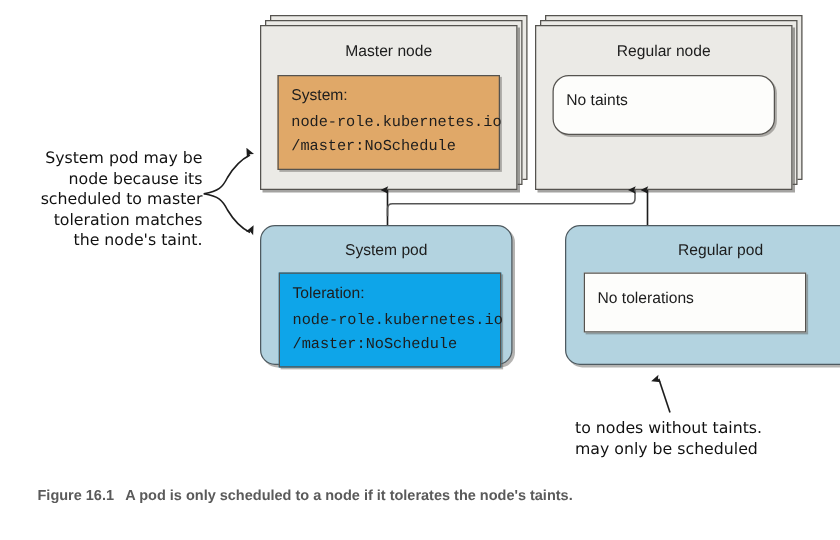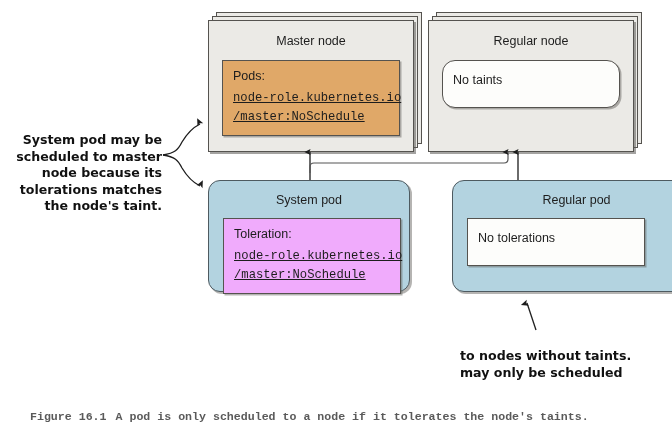--- a/index.html
+++ b/index.html
@@ -58,66 +58,63 @@
   }
 
   
   .panel {
     position: absolute;
     box-sizing: border-box;
     border: 1px solid #55534f;
     box-shadow: 1.5px 1.5px 0 0 rgba(90,88,84,0.45);
   }
   .panel.taint      { background: #e0a868; }
-  .panel.toleration { background: #f0abfc; }
+  .panel.toleration { background: #0ea5e9; }
   .panel.plain      { background: #fdfdfb; }
 
   .panel-heading {
     position: absolute;
     font-size: 12.5px;
     color: #1d1d1d;
     white-space: nowrap;
   }
   .panel-mono {
     position: absolute;
     font-family: "Liberation Mono", monospace;
     font-size: 12.2px;
     color: #1d1d1d;
     line-height: 17px;
     white-space: pre;
-    text-decoration: underline;
   }
   .panel-plain-text {
     position: absolute;
     font-size: 12.5px;
     color: #1d1d1d;
     white-space: nowrap;
   }
 
   
   .annot {
     position: absolute;
     font-family: "DejaVu Sans", sans-serif;
-    font-weight: bold;
+    font-weight: normal;
     font-size: 12.6px;
     line-height: 16.5px;
     color: #111111;
-    margin-top: 14px;
   }
   .annot.right-align { text-align: right; }
 
   
   .caption {
     position: absolute;
-    font-family: Liberation Mono, monospace;
+    font-family: Liberation Sans, sans-serif;
     font-weight: bold;
     font-size: 11.6px;
     color: #5a5a5a;
     white-space: nowrap;
-    margin-top: 20px;
   }
   .caption .cap-label { margin-right: 9px; }
 
   svg.overlay {
     position: absolute;
     left: 0; top: 0;
     width: 672px; height: 432px;
     pointer-events: none;
   }
 </style>
@@ -127,21 +124,21 @@
 <div id="canvas">
 
   <div class="node-stack" style="left:208px; top:12px; width:214px; height:168px;">
     <div class="layer l1" style="width:206px; height:132px;"></div>
     <div class="layer l2" style="width:206px; height:132px;"></div>
     <div class="layer face" style="width:206px; height:132px;"></div>
 
     <div class="node-title" style="top:22px; width:206px;">Master node</div>
 
     <div class="panel taint" style="left:14px; top:48px; width:178px; height:76px;">
-      <div class="panel-heading" style="left:10px; top:8px;">Pods:</div>
+      <div class="panel-heading" style="left:10px; top:8px;">System:</div>
       <div class="panel-mono" style="left:10px; top:29px;">node-role.kubernetes.io</div>
       <div class="panel-mono" style="left:10px; top:48px;">/master:NoSchedule</div>
     </div>
   </div>
 
   <div class="node-stack" style="left:428px; top:12px; width:214px; height:140px;">
     <div class="layer l1" style="width:206px; height:132px;"></div>
     <div class="layer l2" style="width:206px; height:132px;"></div>
     <div class="layer face" style="width:206px; height:132px;"></div>
 
@@ -197,23 +194,23 @@
       <path d="M163,155 C175,157 178,160 182,168 C188,178 194,183 200,186" stroke="#1d1d1d" stroke-width="1.3" fill="none" marker-end="url(#arrowAnn)"></path>
     </g>
 
     <g>
       <path d="M536,330 L527,303" stroke="#1d1d1d" stroke-width="1.3" fill="none" marker-end="url(#arrowAnn)"></path>
     </g>
   </svg>
 
   <div class="annot right-align" style="left:14px; top:118px; width:148px;">
     <div>System pod may be</div>
+    <div>node because its</div>
     <div>scheduled to master</div>
-    <div>node because its</div>
-    <div>tolerations matches</div>
+    <div>toleration matches</div>
     <div>the node's taint.</div>
   </div>
 
   <div class="annot" style="left:460px; top:334px; width:200px;">
     <div>to nodes without taints.</div>
     <div>may only be scheduled</div>
   </div>
 
   <div class="caption" style="left:30px; top:390px;">
     <span class="cap-label">Figure 16.1</span><span>A pod is only scheduled to a node if it tolerates the node's taints.</span>

